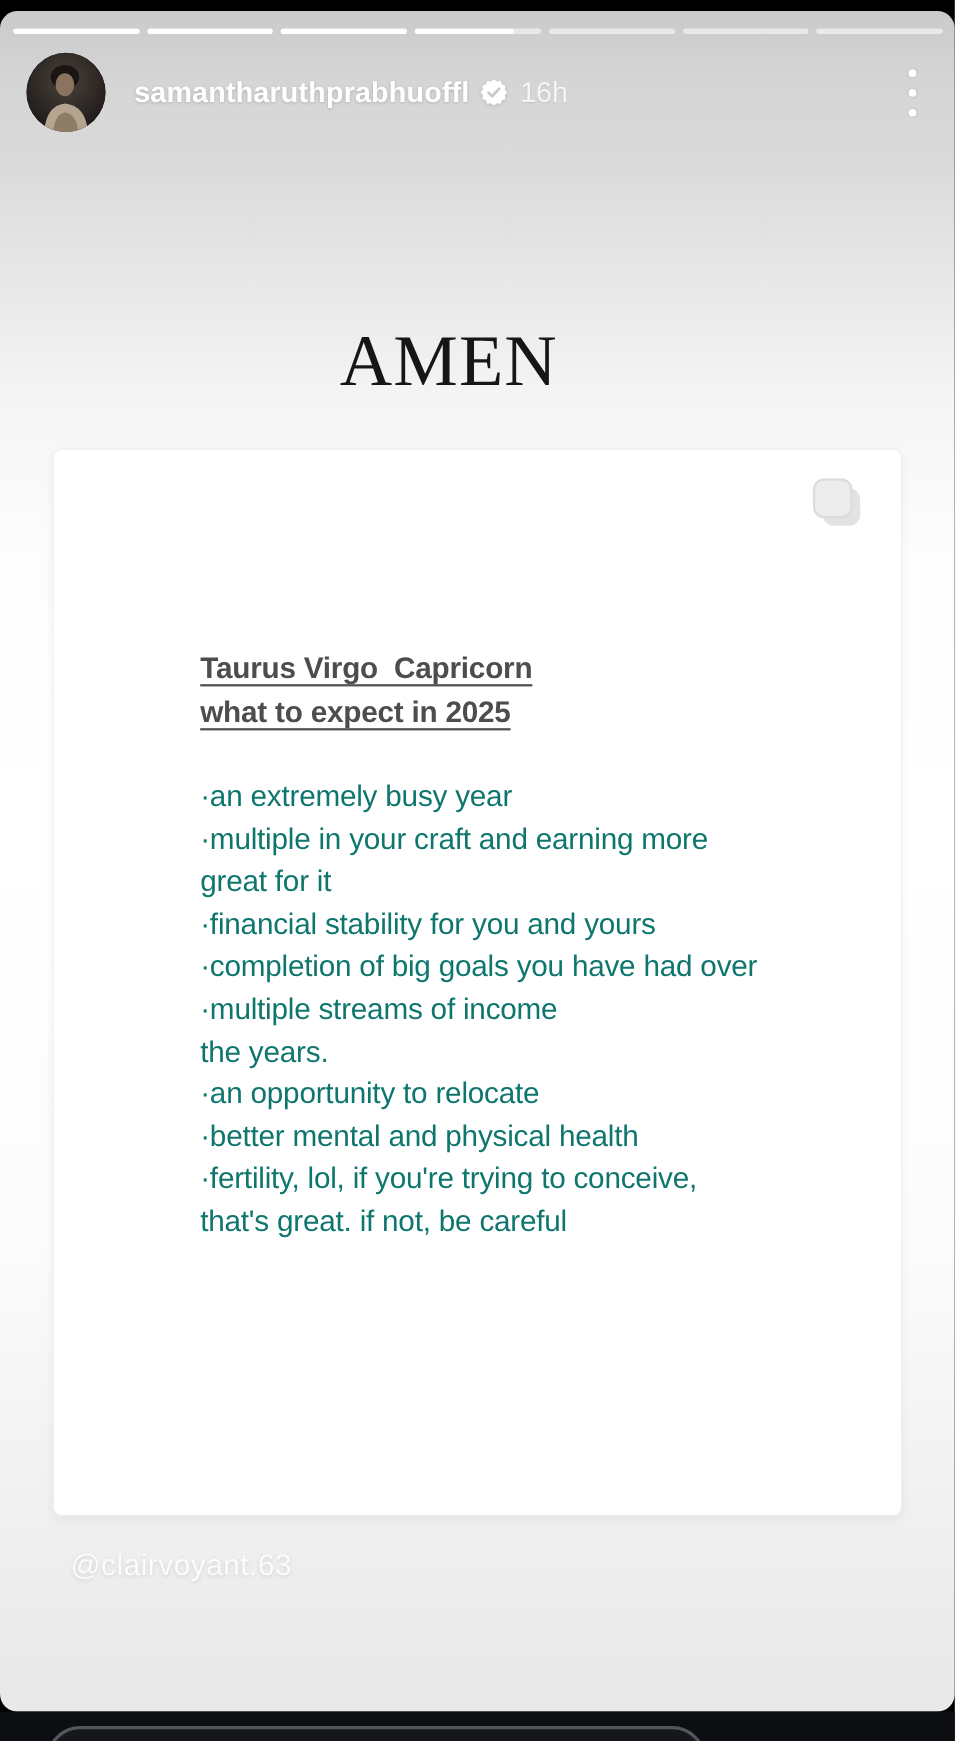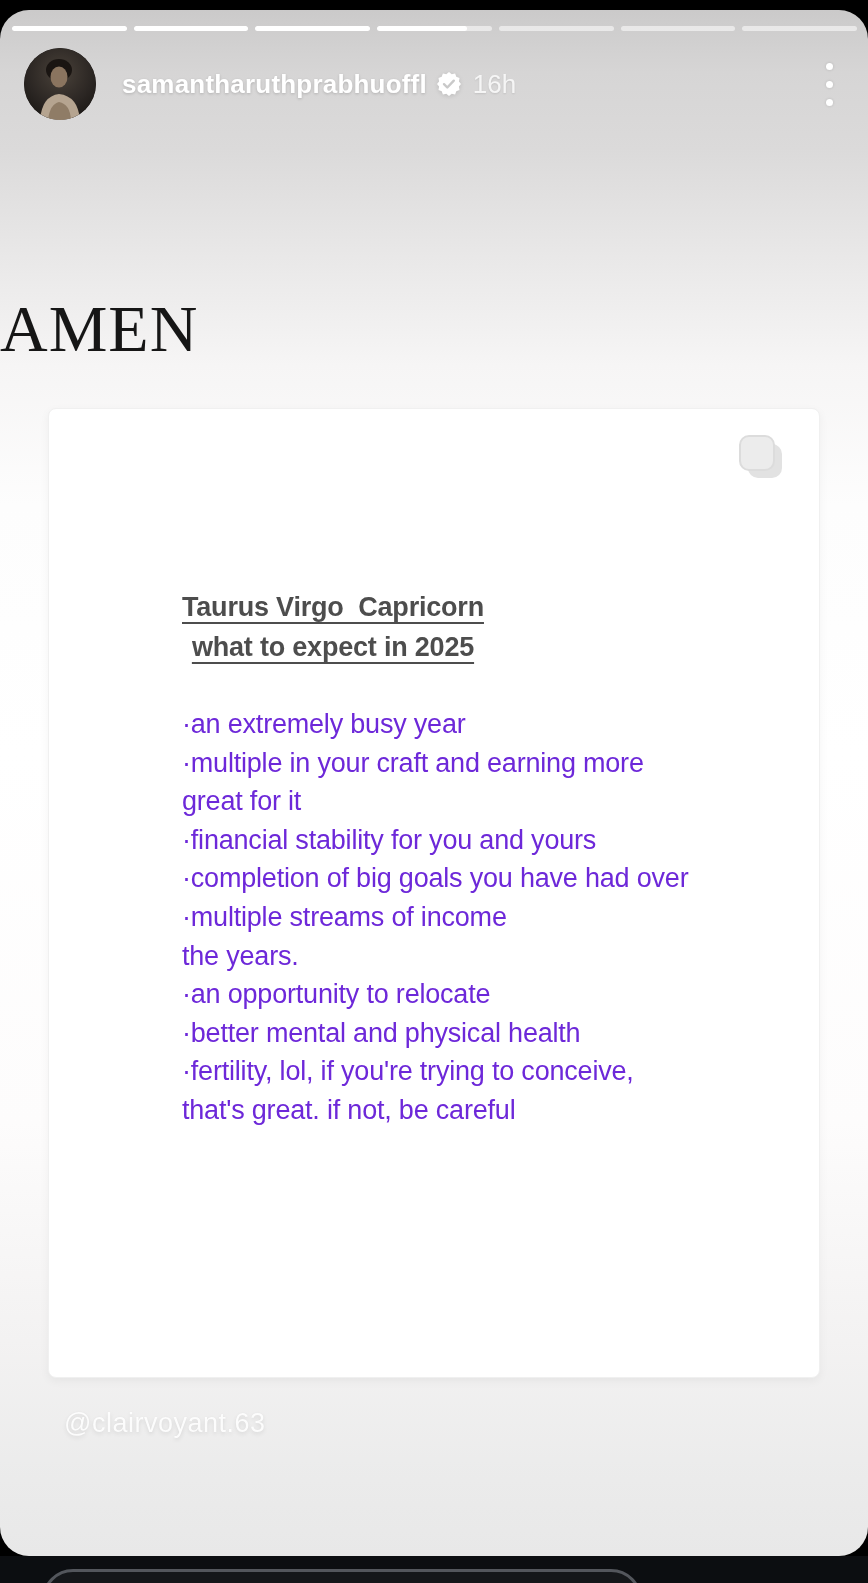--- a/index.html
+++ b/index.html
@@ -8,21 +8,21 @@
     background: #000;
     font-family: "Liberation Sans", sans-serif;
     position: relative;
     overflow: hidden;
   }
 
   
   .story {
     position: absolute;
     left: 0; top: 10px; right: 0; bottom: 27px;
-    border-radius: 29px;
+    border-radius: 16px;
     overflow: hidden;
     background: linear-gradient(180deg,
       #cbcaca 0%,
       #d6d5d5 4%,
       #dbdada 9%,
       #e9e8e8 16%,
       #f6f5f5 23%,
       #fdfdfd 32%,
       #ffffff 48%,
       #fdfcfc 72%,
@@ -105,21 +105,21 @@
     border-radius: 50%;
     background: #ffffff;
     box-shadow: 0 0 3px rgba(0,0,0,0.15);
   }
 
   
   .overlay-title {
     position: absolute;
     top: 286px;
     left: 0; width: 816px;
-    text-align: left;
+    text-align: center;
     font-family: "Liberation Serif", serif;
     font-size: 66px;
     line-height: 66px;
     color: #161616;
     letter-spacing: 1px;
   }
 
   
   .card {
     position: absolute;
@@ -152,32 +152,31 @@
   }
   .card-heading {
     position: absolute;
     left: 133px; top: 178px;
     color: #4d4d4d;
     font-size: 27px;
     font-weight: 600;
     line-height: 40px;
     letter-spacing: -0.2px;
     white-space: pre-wrap;
-    text-align: center;
   }
   .card-heading .heading-line {
     text-decoration: underline;
     text-decoration-thickness: 2px;
     text-underline-offset: 6px;
   }
   .card-body {
     position: absolute;
     left: 133px; top: 296px;
     width: 580px;
-    color: #6d28d9;
+    color: #0f766e;
     font-size: 27px;
     font-weight: 400;
     line-height: 38.6px;
     letter-spacing: -0.2px;
   }
 
   
   .mention {
     position: absolute;
     left: 64px; top: 1398px;

